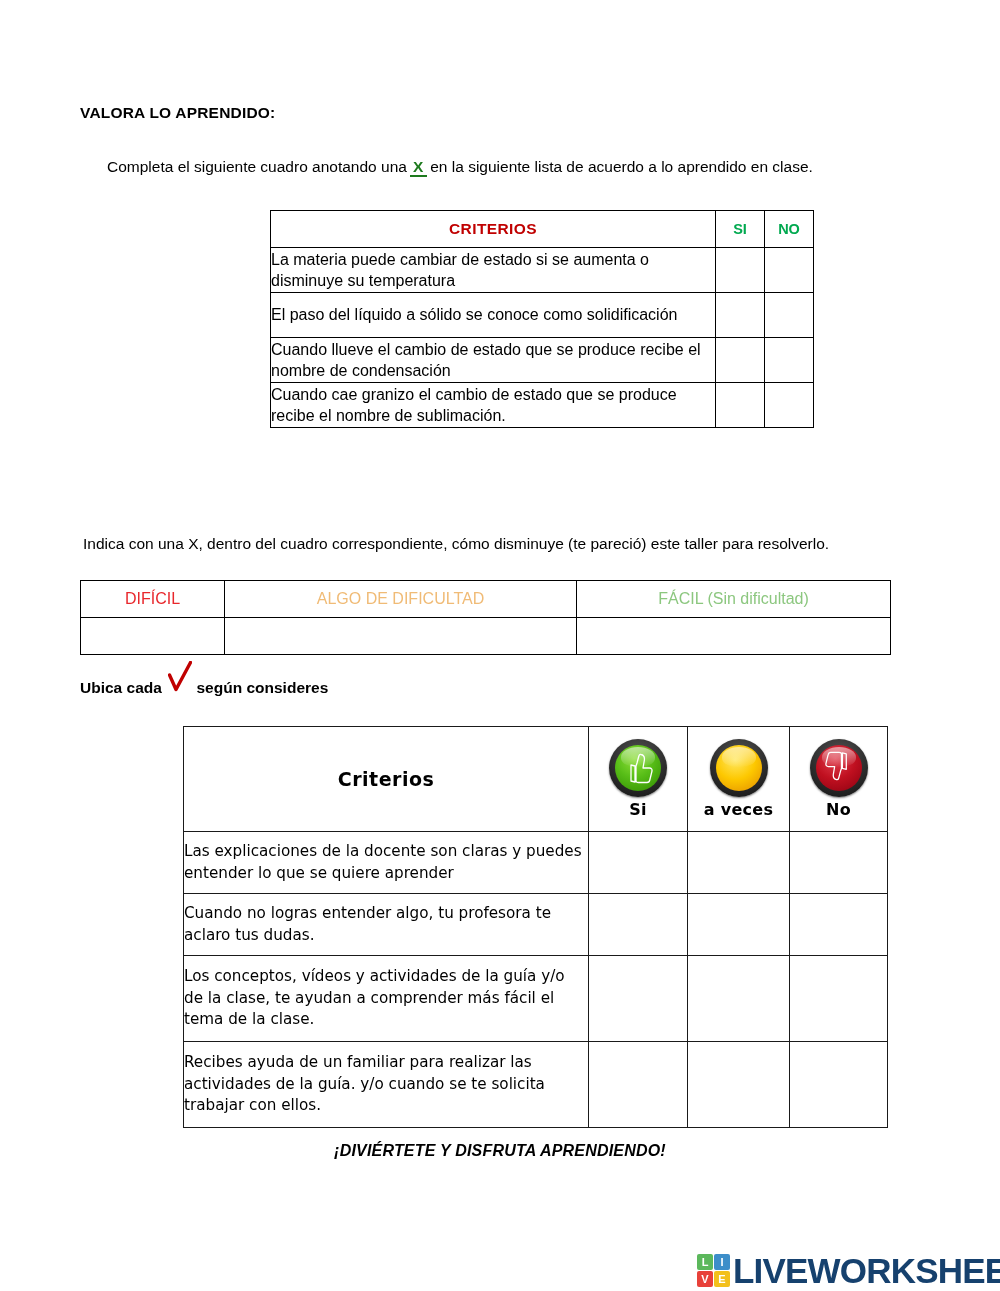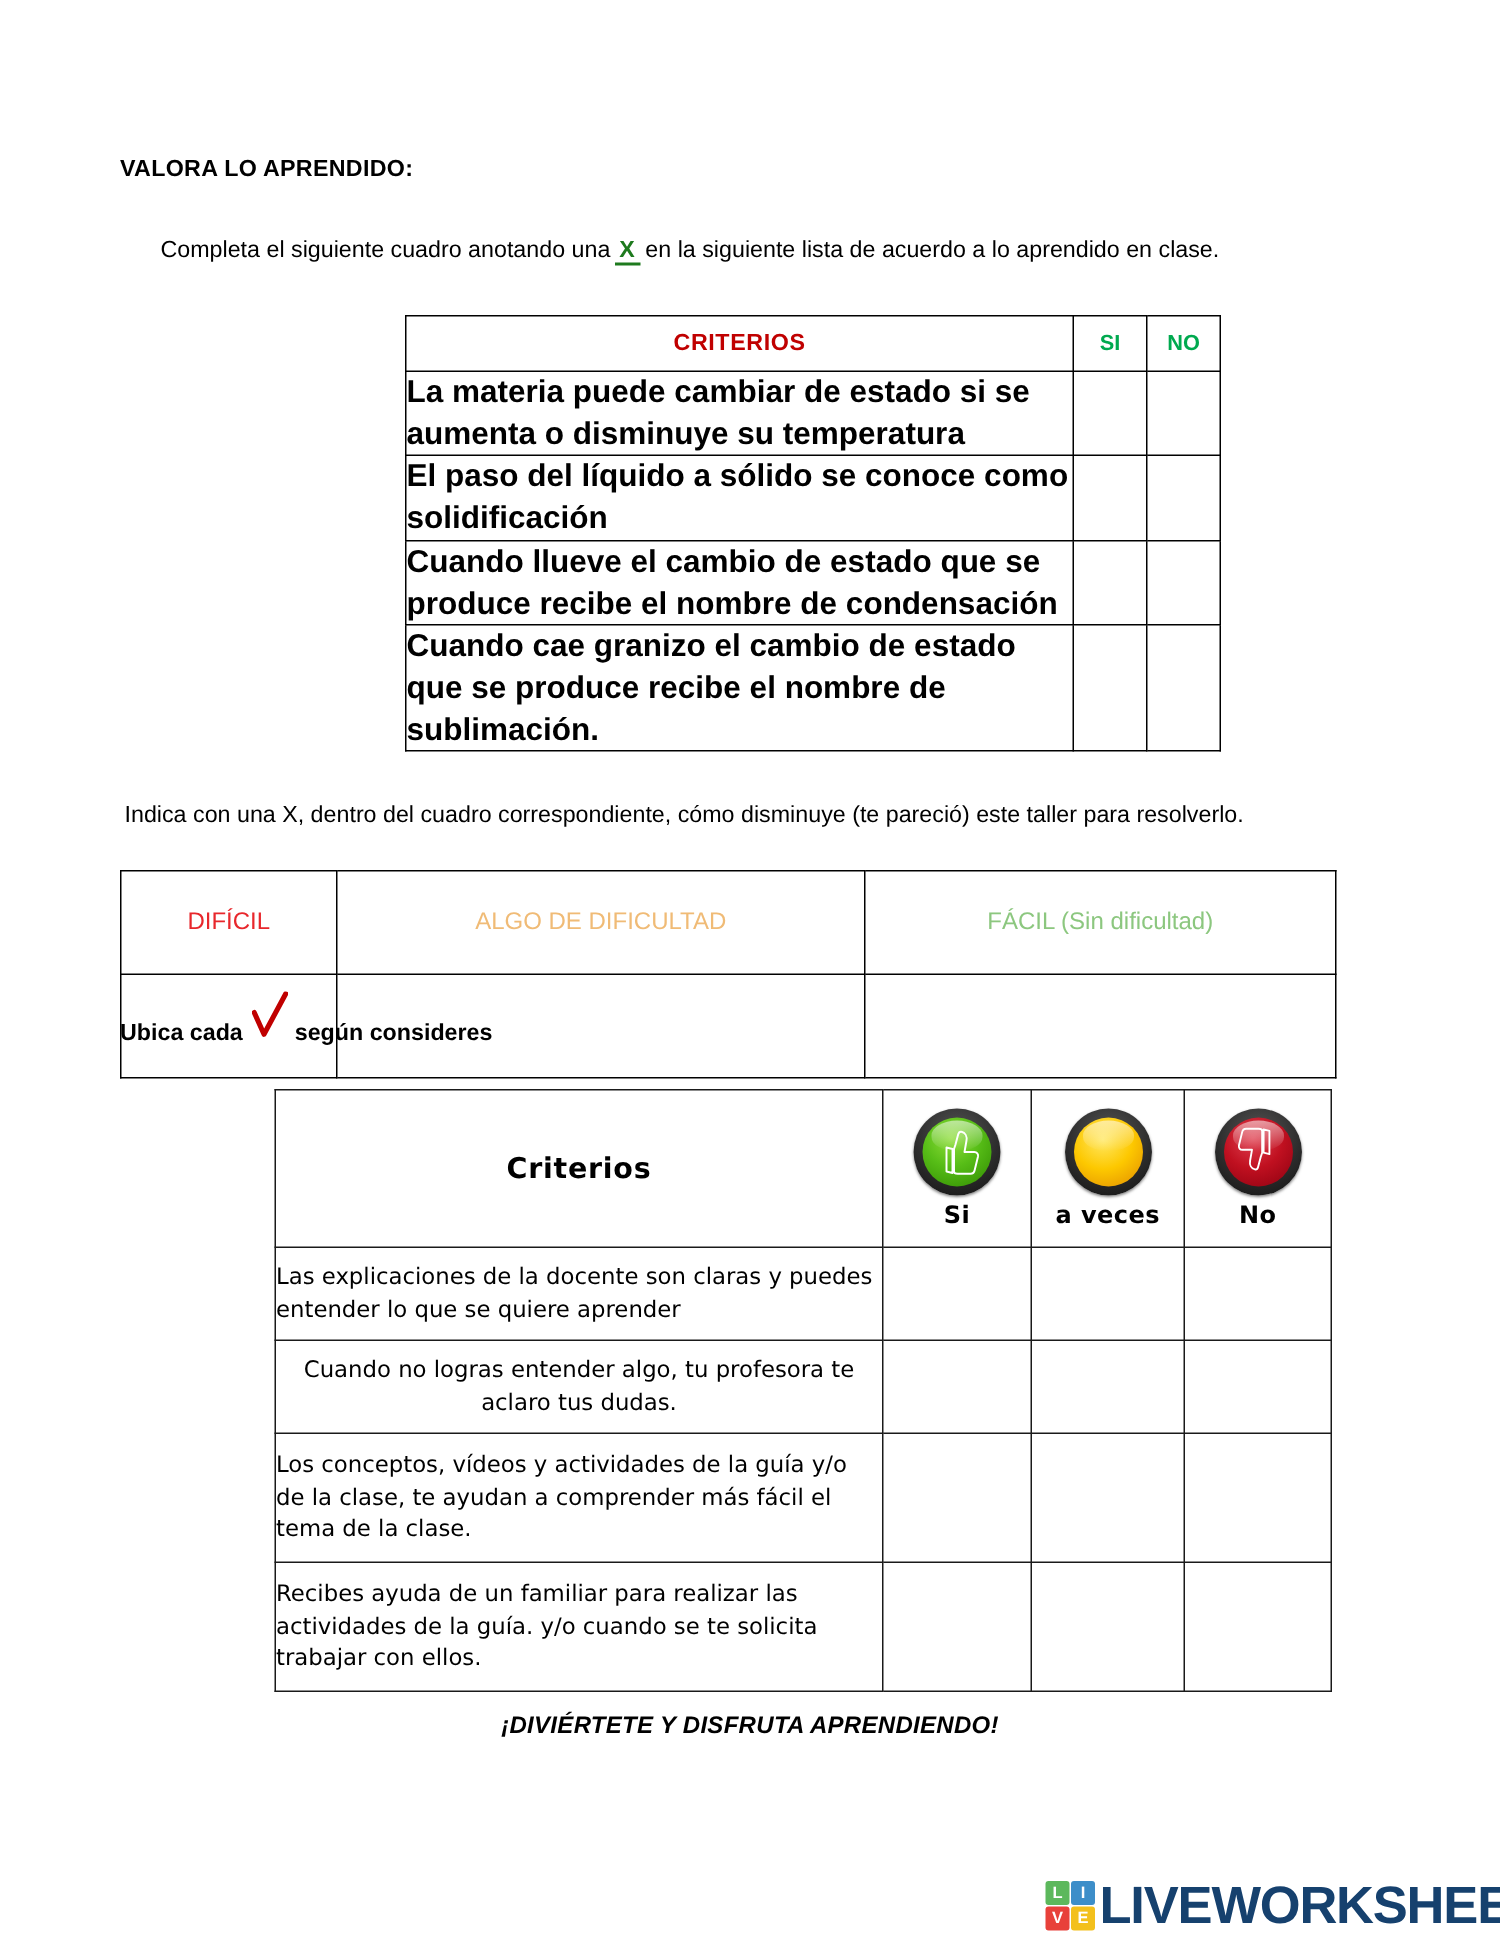--- a/index.html
+++ b/index.html
@@ -76,25 +76,24 @@
     letter-spacing: 0.4px;
   }
   .t1-head-si, .t1-head-no {
     text-align: center;
     color: #00a94f;
     font-weight: bold;
     font-size: 14.5px;
     height: 36px;
   }
   .t1-cell {
-    font-size: 21px;
+    font-size: 16px;
     line-height: 1.32;
     padding: 9px 10px 10px 11px;
     height: 44px;
-    font-weight: bold;
   }
   .t1-blank { height: 44px; }
 
   
   .para2 {
     position: absolute;
     left: 83px;
     top: 534px;
     width: 815px;
     font-size: 15.5px;
@@ -105,21 +104,21 @@
   .table-dif {
     position: absolute;
     left: 80px;
     top: 580px;
     width: 810px;
     border-collapse: collapse;
     table-layout: fixed;
   }
   .table-dif td {
     border: 1.6px solid #000000;
-    padding: 16px;
+    padding: 0;
     text-align: center;
     vertical-align: middle;
   }
   .dif-c1 { width: 144px; }
   .dif-c2 { width: 352px; }
   .dif-c3 { width: 314px; }
   .dif-head {
     height: 36px;
     font-size: 16px;
   }
@@ -187,21 +186,21 @@
     font-weight: bold;
     margin-top: 3px;
     letter-spacing: 0.3px;
   }
   .t2-cell {
     font-size: 15.2px;
     line-height: 1.44;
     padding: 8px 10px 9px 11px;
   }
   .t2-row-h1 { height: 62px; }
-  .t2-row-h2 { height: 62px; text-align: center; }
+  .t2-row-h2 { height: 62px; }
   .t2-row-h3 { height: 86px; }
   .t2-row-h4 { height: 86px; }
 
   
   .btn {
     width: 58px;
     height: 58px;
     border-radius: 50%;
     margin: 0 auto;
     position: relative;

